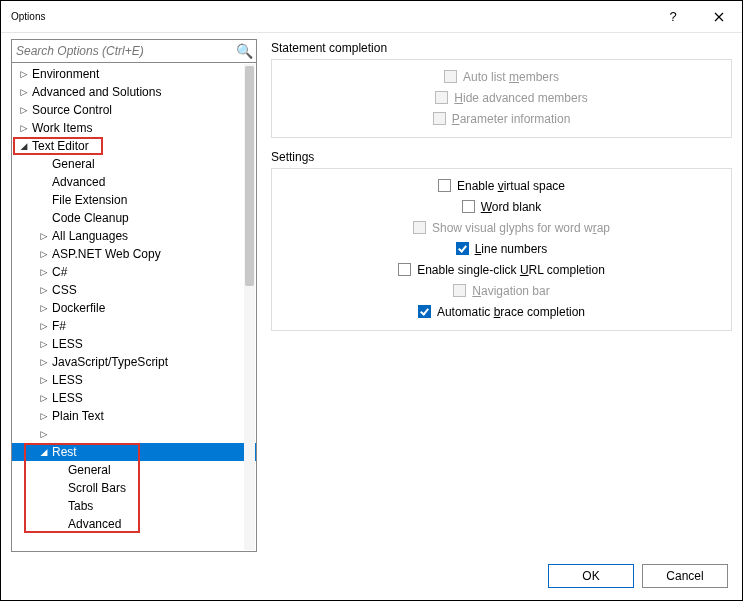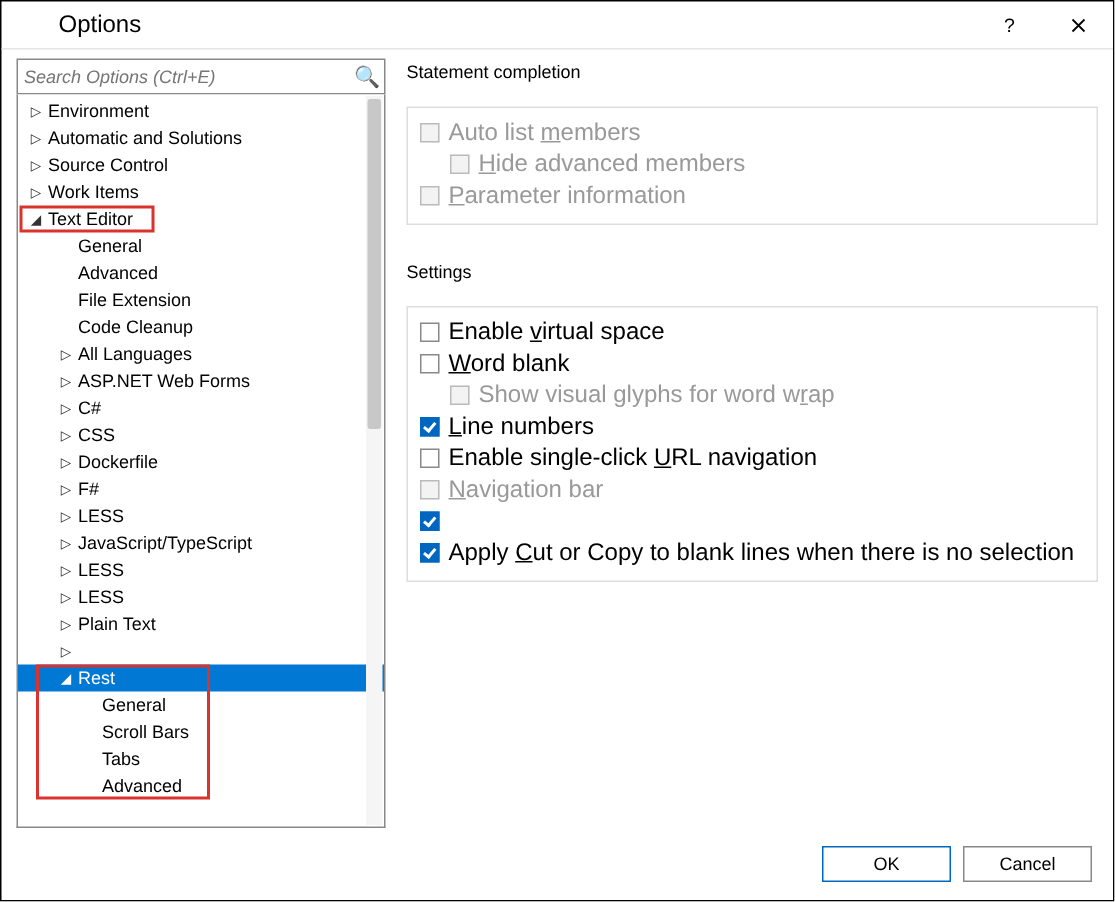--- a/index.html
+++ b/index.html
@@ -1,39 +1,39 @@
 <!DOCTYPE html>
 <html><head>
 <meta charset="utf-8">
 <style>
   * { box-sizing: border-box; }
   html,body { margin:0; padding:0; font-family: "Segoe UI", Arial, sans-serif; font-size:12px; color:#000; background:#f0f0f0; }
   .window { width:743px; height:601px; background:#fff; border:1px solid #000; position:relative; display:flex; flex-direction:column; }
   .titlebar { height:32px; display:flex; align-items:center; padding-left:10px; border-bottom:1px solid #e5e5e5; }
-  .titlebar .title { flex:1; font-size:16px;margin-left:28px; }
+  .titlebar .title { flex:1; font-size:10px; }
   .titlebar .btn { width:46px; height:32px; display:flex; align-items:center; justify-content:center; font-size:13px; color:#000; }
   .body { flex:1; display:flex; padding:6px 10px 0 10px; overflow:hidden; }
   .left { width:246px; display:flex; flex-direction:column; }
   .searchwrap { position:relative; height:24px; border:1px solid #888; background:#fff; display:flex; align-items:center; }
   .searchwrap input { flex:1; border:none; outline:none; font-size:12px; padding:2px 4px; background:transparent; font-style:italic; color:#7f1d1d; }
   .searchwrap .mag { width:22px; text-align:center; font-size:14px; color:#333; }
   .treewrap { flex:1; border:1px solid #888; border-top:none; overflow:hidden; position:relative; background:#fff; }
   .tree { position:absolute; left:0; right:0; top:0; padding-top:2px; }
   .node { display:flex; align-items:center; height:18px; line-height:18px; font-size:12px; white-space:nowrap; }
   .node.selected { background:#0078d4; color:#fff; }
   .exp { width:12px; display:inline-flex; align-items:center; justify-content:center; font-size:9px; color:#333; margin-right:2px; flex-shrink:0; }
   .node.selected .exp { color:#fff; }
   .lbl { }
   .scrollbar { position:absolute; right:1px; top:1px; bottom:1px; width:11px; background:#f5f5f5; }
   .thumb { position:absolute; left:1px; right:1px; top:2px; height:220px; background:#c8c8c8; border-radius:2px; }
   .hl-red { position:absolute; border:2px solid #d9332e; pointer-events:none; }
-  .right { flex:1; padding-left:14px; display:flex; flex-direction:column; overflow:hidden;gap:12px; }
+  .right { flex:1; padding-left:14px; display:flex; flex-direction:column; overflow:hidden; }
   .group-title { font-size:12px; font-weight:400; margin:2px 0 4px 0; }
   .group-box { border:1px solid #ddd; padding:6px 8px 8px 8px; margin-bottom:10px; }
-  .row { display:flex; align-items:center; height:21px; font-size:16px; }
+  .row { display:flex; align-items:center; height:21px; font-size:12px;justify-content:center; }
   .row.disabled { color:#999; }
   .row.indent { padding-left:20px; }
   .chk { width:13px; height:13px; border:1px solid #888; margin-right:6px; flex-shrink:0; background:#fff; display:inline-flex; align-items:center; justify-content:center; }
   .chk.disabled { border-color:#bbb; background:#f3f3f3; }
   .chk.checked { background:#0067c0; border-color:#0067c0; }
   .chk.checked::after { content:""; width:3px; height:6px; border:solid #fff; border-width:0 2px 2px 0; transform:rotate(40deg); margin-top:-2px; }
   .u { text-decoration:underline; }
   .footer { height:48px; display:flex; align-items:center; justify-content:flex-end; padding:0 14px; gap:8px; }
   .footbtn { min-width:86px; height:24px; border:1px solid #888; background:#fff; font-size:12px; padding:0 14px; }
   .footbtn.primary { border-color:#0067c0; }
@@ -59,21 +59,21 @@
         <span class="mag">🔍</span>
       </div>
       <div class="treewrap">
         <div class="tree">
           <div class="node" style="padding-left:6px">
               <span class="exp">▷</span>
               <span class="lbl">Environment</span>
             </div>
           <div class="node" style="padding-left:6px">
               <span class="exp">▷</span>
-              <span class="lbl">Automatic and Solutions</span>
+              <span class="lbl">Advanced and Solutions</span>
             </div>
           <div class="node" style="padding-left:6px">
               <span class="exp">▷</span>
               <span class="lbl">Source Control</span>
             </div>
           <div class="node" style="padding-left:6px">
               <span class="exp">▷</span>
               <span class="lbl">Work Items</span>
             </div>
           <div class="node" style="padding-left:6px">
@@ -91,21 +91,21 @@
             </div>
           <div class="node" style="padding-left:40px">
               <span class="lbl">Code Cleanup</span>
             </div>
           <div class="node" style="padding-left:26px">
               <span class="exp">▷</span>
               <span class="lbl">All Languages</span>
             </div>
           <div class="node" style="padding-left:26px">
               <span class="exp">▷</span>
-              <span class="lbl">ASP.NET Web Forms</span>
+              <span class="lbl">ASP.NET Web Copy</span>
             </div>
           <div class="node" style="padding-left:26px">
               <span class="exp">▷</span>
               <span class="lbl">C#</span>
             </div>
           <div class="node" style="padding-left:26px">
               <span class="exp">▷</span>
               <span class="lbl">CSS</span>
             </div>
           <div class="node" style="padding-left:26px">
@@ -194,32 +194,29 @@
         <div class="row disabled indent">
             <span class="chk disabled"></span>
             <span><span>Show visual glyphs for word w</span><span class="u">r</span><span>ap</span></span>
           </div>
         <div class="row">
             <span class="chk checked"></span>
             <span><span class="u">L</span><span>ine numbers</span></span>
           </div>
         <div class="row">
             <span class="chk"></span>
-            <span><span>Enable single-click </span><span class="u">U</span><span>RL navigation</span></span>
+            <span><span>Enable single-click </span><span class="u">U</span><span>RL completion</span></span>
           </div>
         <div class="row disabled">
             <span class="chk disabled"></span>
             <span><span class="u">N</span><span>avigation bar</span></span>
           </div>
         <div class="row">
             <span class="chk checked"></span>
-          </div>
-        <div class="row">
-            <span class="chk checked"></span>
-            <span><span>Apply </span><span class="u">C</span><span>ut or Copy to blank lines when there is no selection</span></span>
+            <span><span>Automatic </span><span class="u">b</span><span>race completion</span></span>
           </div>
       </div>
     </div>
   </div>
 
   <div class="footer">
     <button class="footbtn primary">OK</button>
     <button class="footbtn">Cancel</button>
   </div>
 </div>

